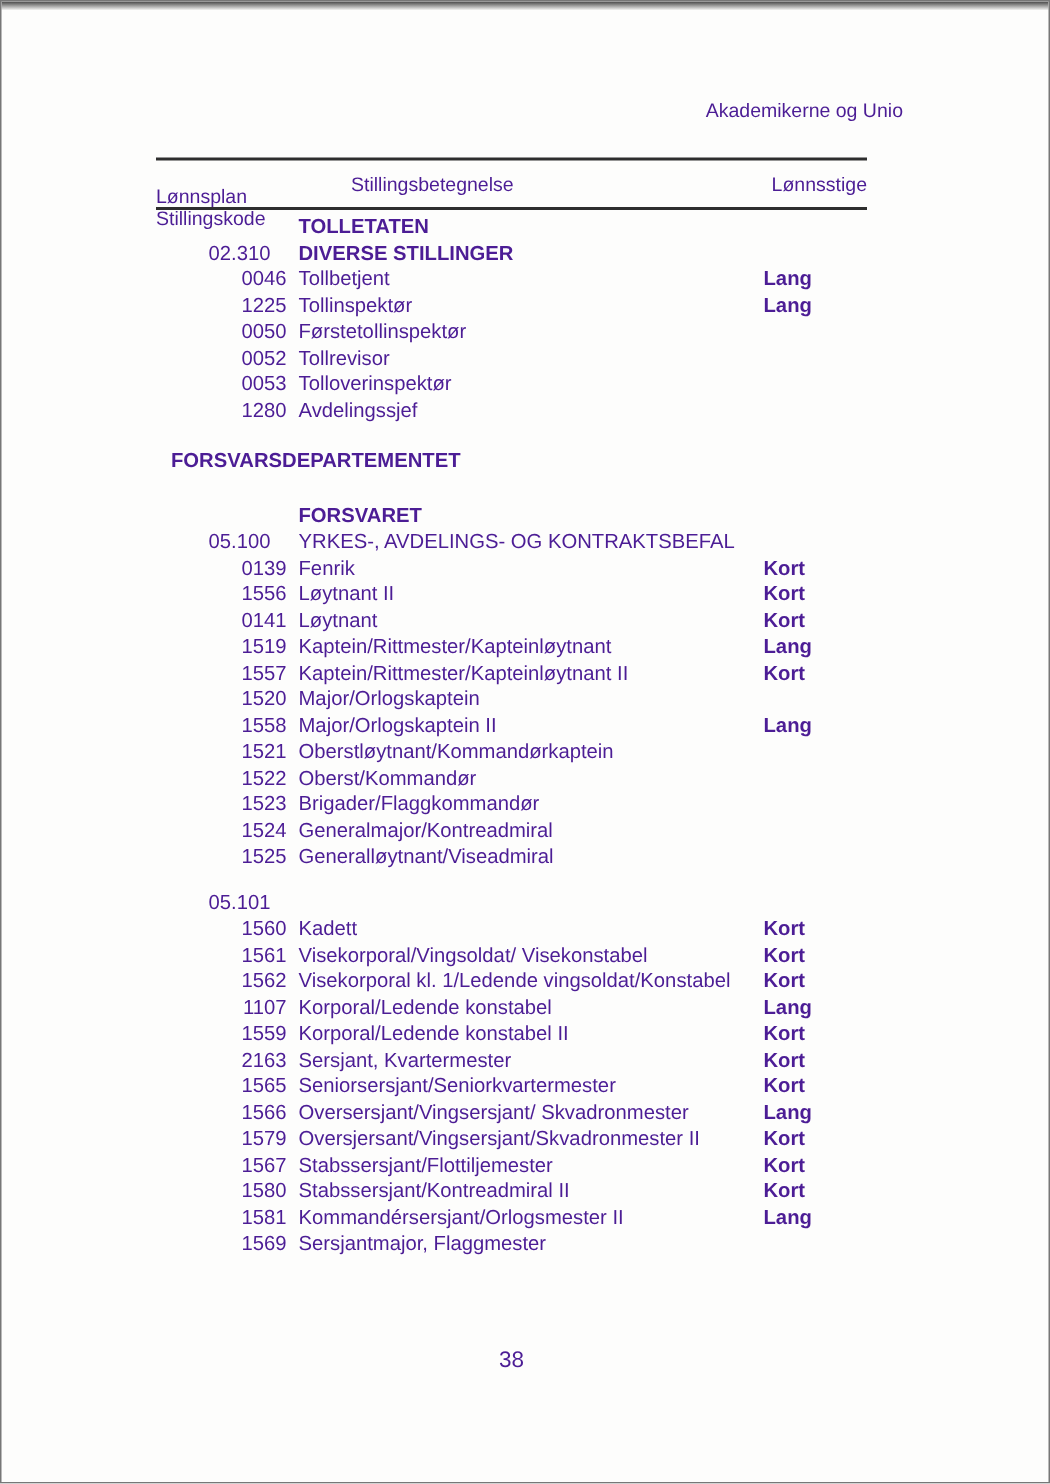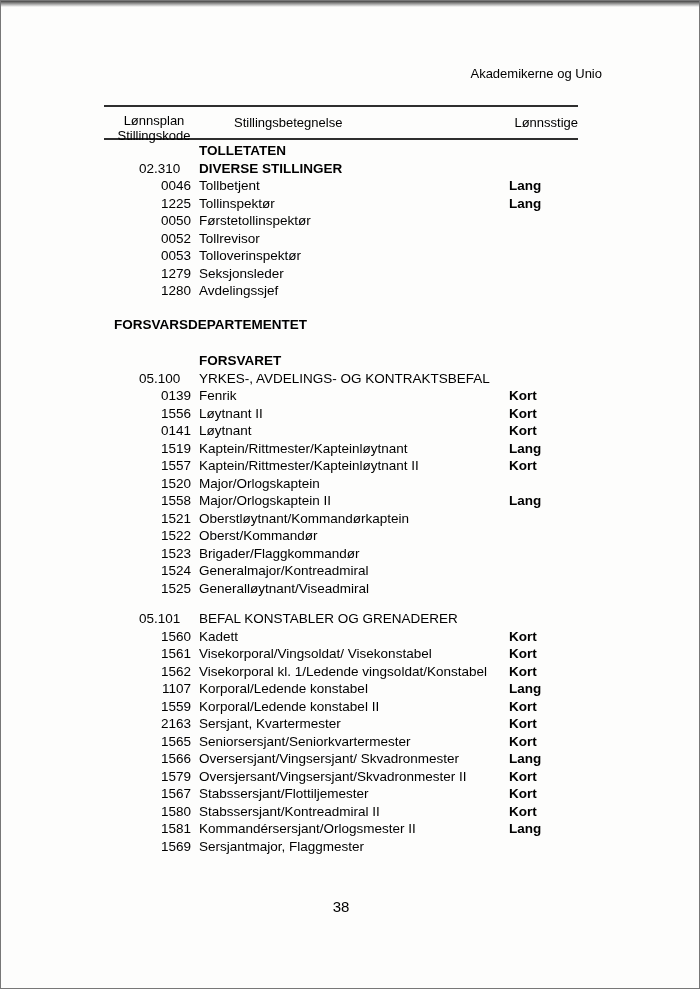--- a/index.html
+++ b/index.html
@@ -6,21 +6,21 @@
     margin: 0;
     padding: 0;
     background: #e8e8e8;
   }
   .page {
     position: relative;
     width: 700px;
     height: 989px;
     margin: 0 auto;
     background: #fdfdfc;
-    color: #000000;
+    color: #4c1d95;
     font-family: "Liberation Sans", "DejaVu Sans", sans-serif;
     font-size: 13.5px;
     box-sizing: border-box;
     border: 1px solid #777;
     overflow: hidden;
   }
   
   .scan-edge {
     position: absolute;
     top: 0; left: 0; right: 0;
@@ -39,23 +39,22 @@
     left: 103px;
     top: 104px;
     width: 474px;
     height: 31px;
     border-top: 2px solid #2e2e2e;
     border-bottom: 2px solid #2e2e2e;
     font-size: 13px;
   }
   .table-header .col1 {
     position: absolute;
-    left: 0; top: 6px;
+    left: 0; top: 16px;
     width: 100px;
-    text-align: center;
     line-height: 15px;
   }
   .table-header .col2 {
     position: absolute;
     left: 130px; top: 8px;
     width: 200px;
     text-align: left;
   }
   .table-header .col3 {
     position: absolute;
@@ -132,24 +131,20 @@
       </div>
       <div class="row item">
         <span class="cell-code">0052</span>
         <span class="cell-name">Tollrevisor</span>
       </div>
       <div class="row item">
         <span class="cell-code">0053</span>
         <span class="cell-name">Tolloverinspektør</span>
       </div>
       <div class="row item">
-        <span class="cell-code">1279</span>
-        <span class="cell-name">Seksjonsleder</span>
-      </div>
-      <div class="row item">
         <span class="cell-code">1280</span>
         <span class="cell-name">Avdelingssjef</span>
       </div>
       <div class="row gap" style="height: 16px;"></div>
       <div class="row dept">
         <span class="cell-name">FORSVARSDEPARTEMENTET</span>
       </div>
       <div class="row gap" style="height: 19px;"></div>
       <div class="row group">
         <span class="cell-name">FORSVARET</span>
@@ -208,21 +203,20 @@
         <span class="cell-code">1524</span>
         <span class="cell-name">Generalmajor/Kontreadmiral</span>
       </div>
       <div class="row item">
         <span class="cell-code">1525</span>
         <span class="cell-name">Generalløytnant/Viseadmiral</span>
       </div>
       <div class="row gap" style="height: 13px;"></div>
       <div class="row plan">
         <span class="cell-plan">05.101</span>
-        <span class="cell-name">BEFAL KONSTABLER OG GRENADERER</span>
       </div>
       <div class="row item">
         <span class="cell-code">1560</span>
         <span class="cell-name">Kadett</span>
         <span class="cell-stige">Kort</span>
       </div>
       <div class="row item">
         <span class="cell-code">1561</span>
         <span class="cell-name">Visekorporal/Vingsoldat/ Visekonstabel</span>
         <span class="cell-stige">Kort</span>

